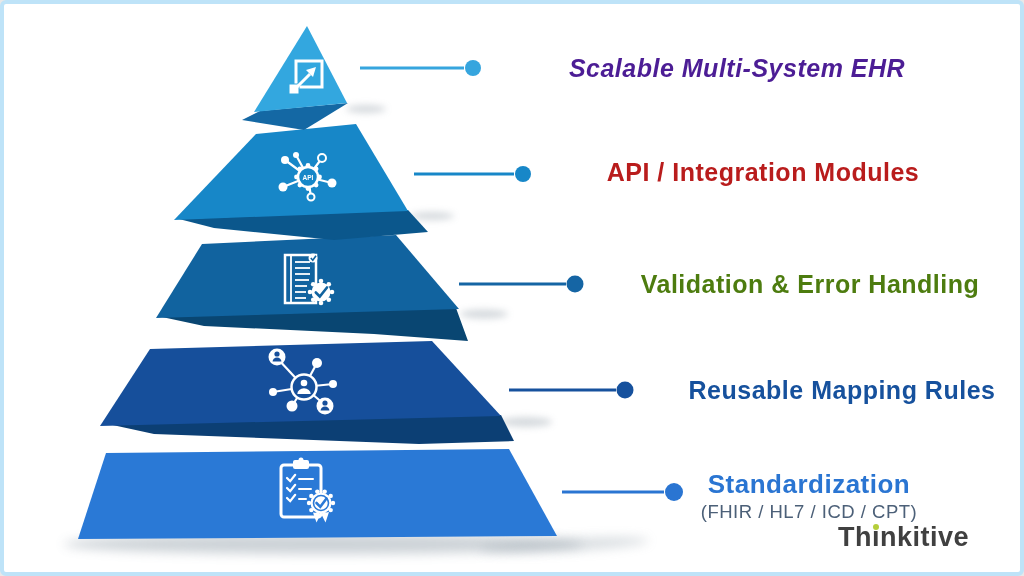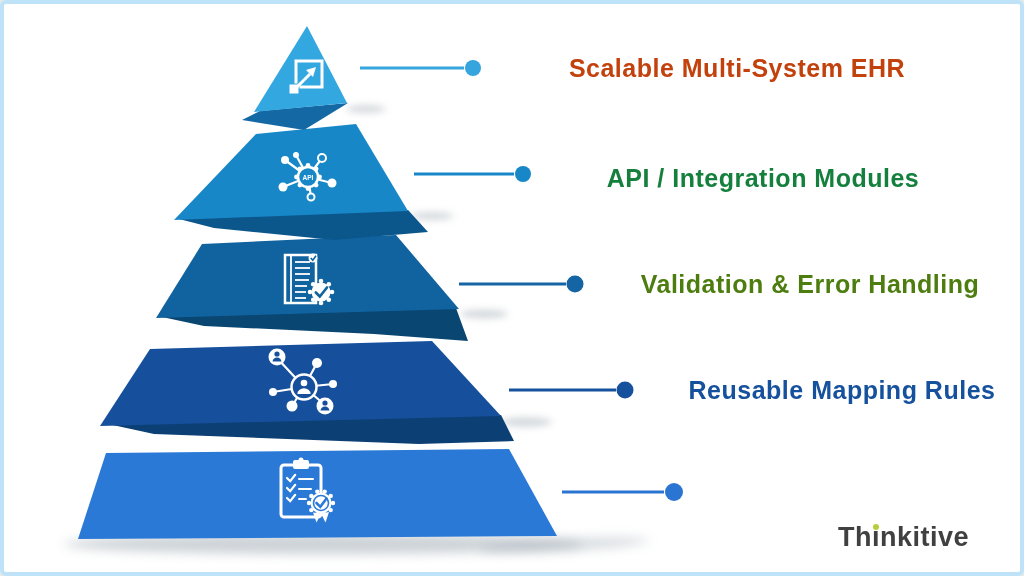--- a/index.html
+++ b/index.html
@@ -4,22 +4,22 @@
 <style>
   html,body{margin:0;padding:0;background:#e8e8e8;}
   #canvas{
     position:relative;width:1024px;height:576px;background:#FFFFFF;
     border:4px solid #BEE3F8;border-radius:6px;box-sizing:border-box;
     overflow:hidden;font-family:"Liberation Sans", sans-serif;
   }
   #pyramid-svg{position:absolute;left:0;top:0;width:1016px;height:568px;}
   .lbl{position:absolute;font-weight:bold;font-size:25px;letter-spacing:.5px;
        text-align:center;line-height:32px;white-space:nowrap;}
-  #lbl-1{left:513px;top:48px;width:440px;color:#c2410c;}
-  #lbl-2{left:539px;top:158px;width:440px;color:#15803d;}
+  #lbl-1{left:513px;top:48px;width:440px;color:#4c1d95;font-style:italic;}
+  #lbl-2{left:539px;top:152px;width:440px;color:#b91c1c;}
   #lbl-3{left:591px;top:264px;width:430px;color:#4d7c0f;text-align:center;}
   #lbl-4{left:648px;top:370px;width:380px;color:#16519D;}
   #lbl-5{left:655px;top:464px;width:300px;text-align:center;}
   #lbl-5 .l5-title{font-weight:bold;font-size:26px;color:#2A75D2;line-height:32px;letter-spacing:.5px;}
   #lbl-5 .l5-sub{font-weight:normal;font-size:18.5px;color:#4C6078;line-height:24px;letter-spacing:.5px;}
   #logo{position:absolute;left:834px;top:518px;font-size:27px;font-weight:bold;
         color:#404040;letter-spacing:.5px;white-space:nowrap;}
   .logo-i{position:relative;display:inline-block;}
   .logo-dot{position:absolute;left:0.5px;top:2px;width:6px;height:6px;border-radius:50%;background:#B5CE3B;}
 </style>
@@ -195,16 +195,20 @@
       <circle cx="317" cy="499" r="10.5" fill="#fff"></circle>
       <circle cx="317" cy="499" r="7.5" fill="none" stroke="#2A79D6" stroke-width="1.6"></circle>
       <path d="M312.5,499 L316.3,502.8 L322.5,494.5" fill="none" stroke="#2A79D6" stroke-width="2.6" stroke-linecap="round"></path>
     </g>
   </svg>
 
   <div class="lbl" id="lbl-1">Scalable Multi-System EHR</div>
   <div class="lbl" id="lbl-2">API / Integration Modules</div>
   <div class="lbl" id="lbl-3">Validation &amp; Error Handling</div>
   <div class="lbl" id="lbl-4">Reusable Mapping Rules</div>
+  <div class="lbl" id="lbl-5">
+    <div class="l5-title">Standardization</div>
+    <div class="l5-sub">(FHIR / HL7 / ICD / CPT)</div>
+  </div>
 
   <div id="logo"><span>Th</span><span class="logo-i"><span>ı</span><span class="logo-dot"></span></span><span>nkitive</span></div>
 
 </div>
 
 </body></html>

